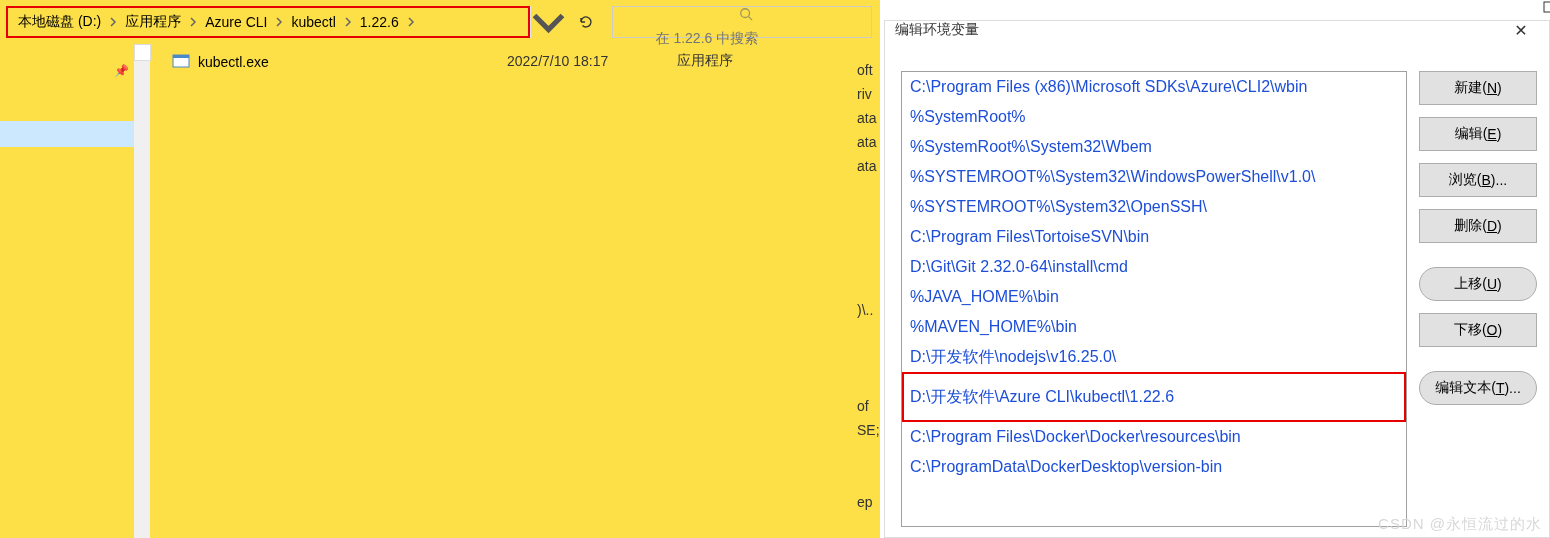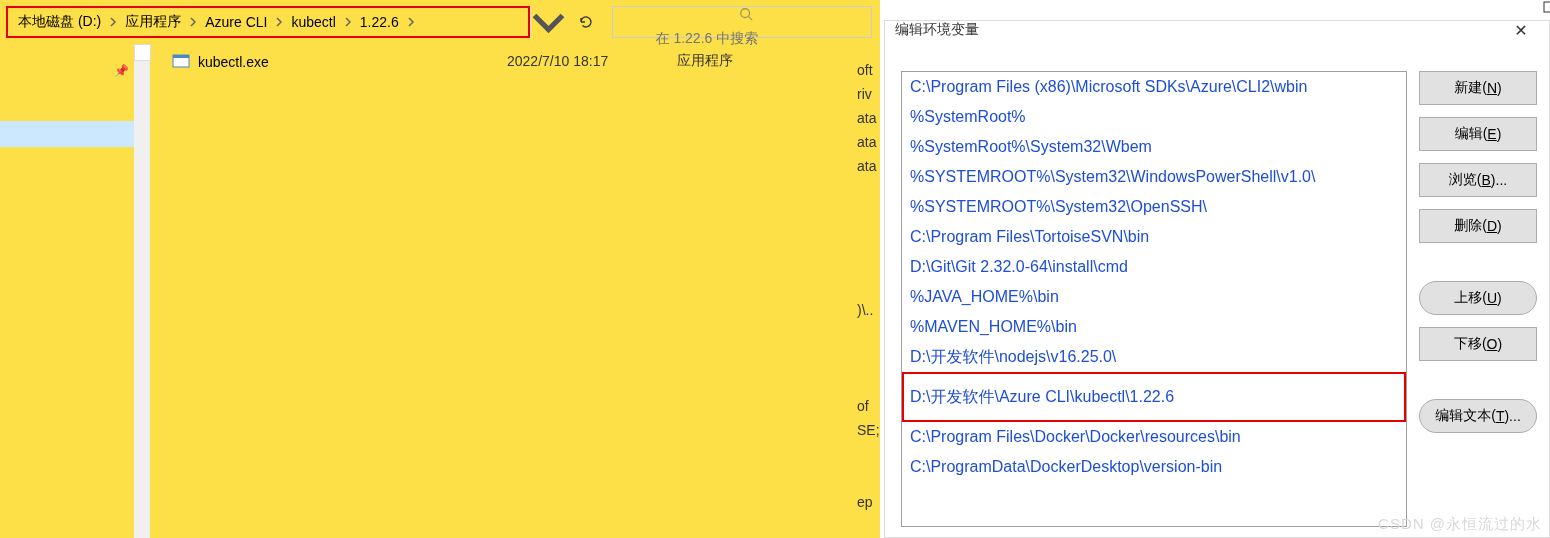--- a/index.html
+++ b/index.html
@@ -43,21 +43,21 @@
 .dialog { position:absolute; left:884px; top:20px; width:666px; height:518px; background:#fff; border:1px solid #ddd;}
 .dlg-title { height:40px; display:flex; align-items:flex-start; padding:0 10px; color:#333; font-size:14px;}
 .dlg-close { margin-left:auto; width:36px; text-align:center; color:#333; font-size:16px;}
 .dlg-body { display:flex; padding: 10px 12px 10px 16px; height: calc(100% - 40px);}
 .list-box { flex:1; border:1px solid #a0a0a0; overflow-y:auto;}
 .list-item { padding:3px 8px; font-size:16px; color:#1d4ed8; white-space:nowrap; cursor:default; line-height:1.5;}
 .list-item.hi { border:2px solid #e60000; padding:11px 6px;}
 .btn-col { width:118px; margin-left:12px; display:flex; flex-direction:column;}
 .win-btn { height:34px; border:1px solid #adadad; background:#e1e1e1; color:#000; font-size:14px; cursor:default; margin-bottom:12px; display:flex; align-items:center; justify-content:center;}
 .win-btn u { text-decoration: underline;}
-.gap-lg { margin-top: 26px; border-radius: 17px;}
+.gap-lg { margin-top: 12px; border-radius: 17px;}
 .watermark { position:absolute; right:8px; bottom:4px; color:#d8d8d8; font-size:15px; letter-spacing:1px;}
 .dlg-maximize { position:absolute; right:0; top:0; width:8px; height:16px; }
 .dlg-maximize svg { width:14px; height:14px;}
 </style>
 </head>
 <body>
 
 <div class="explorer">
   <div class="addr-area">
     <div class="breadcrumb" id="breadcrumb">

